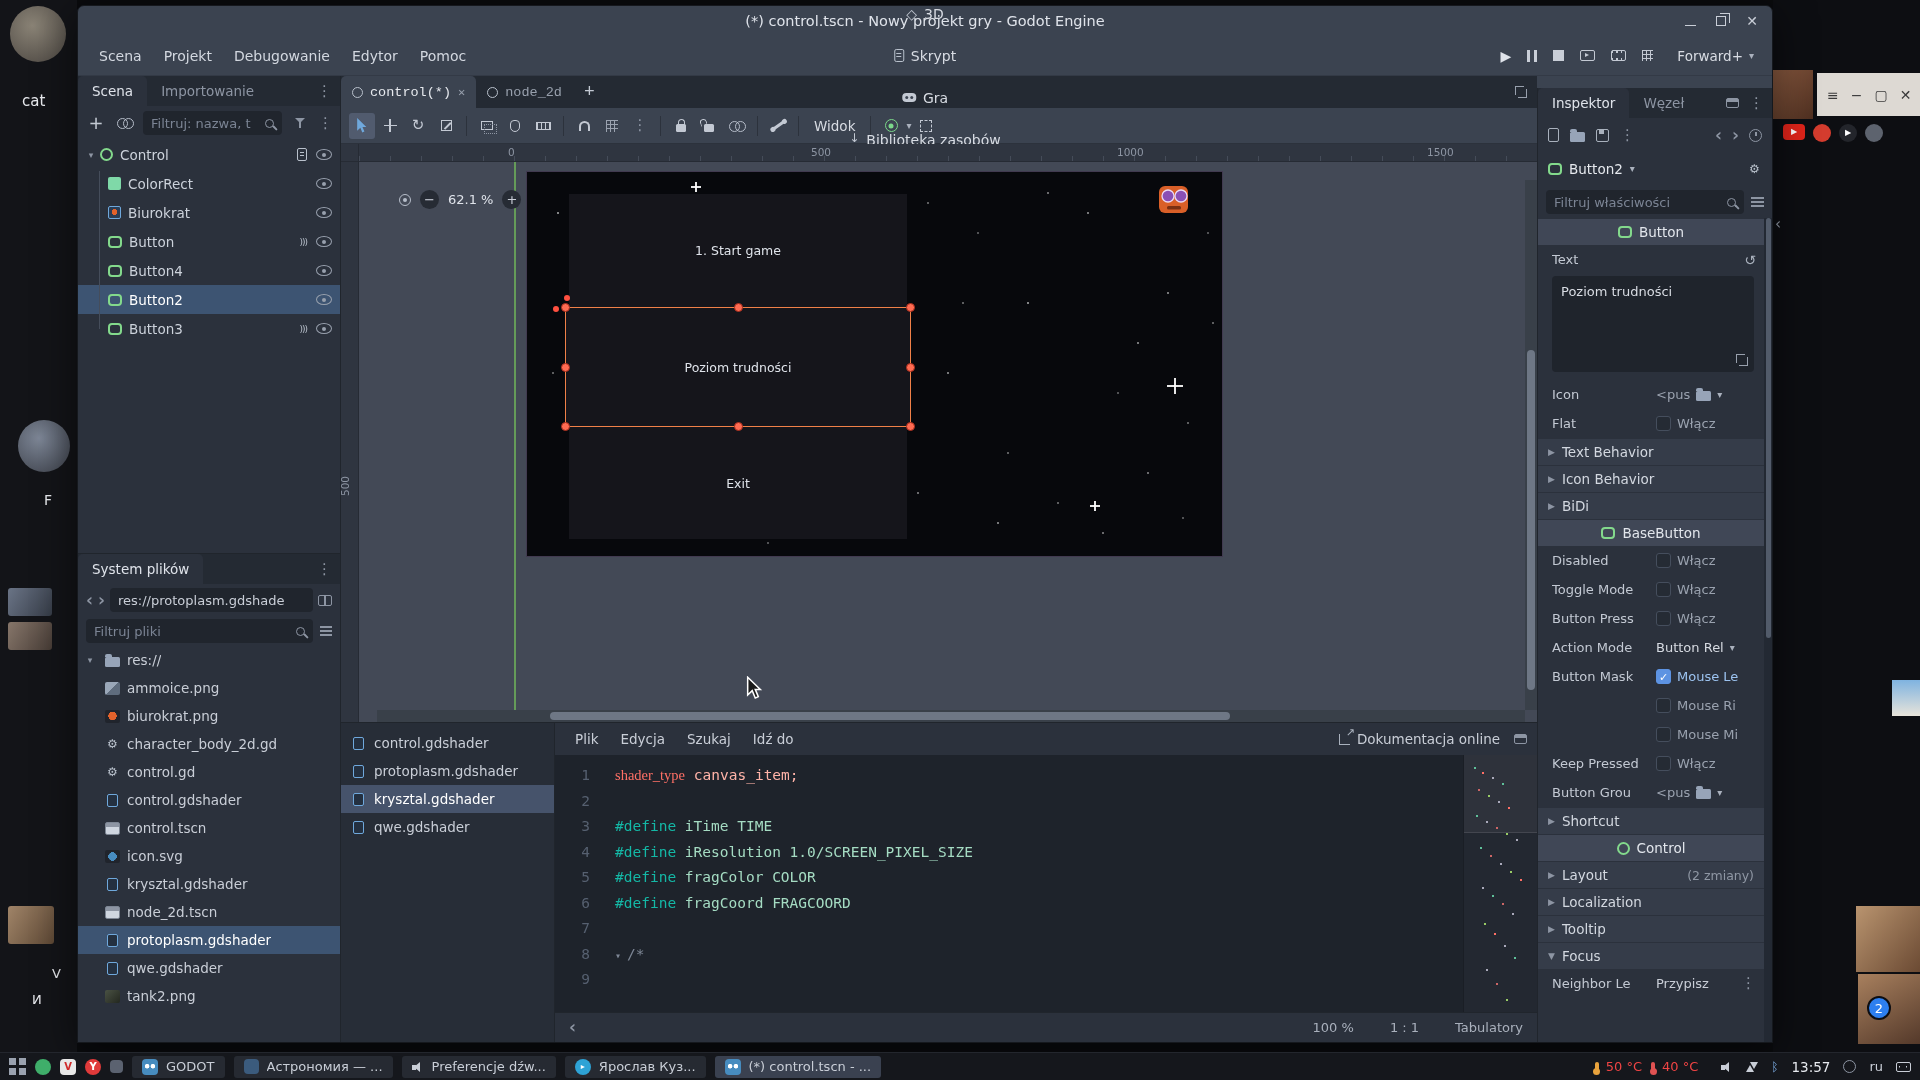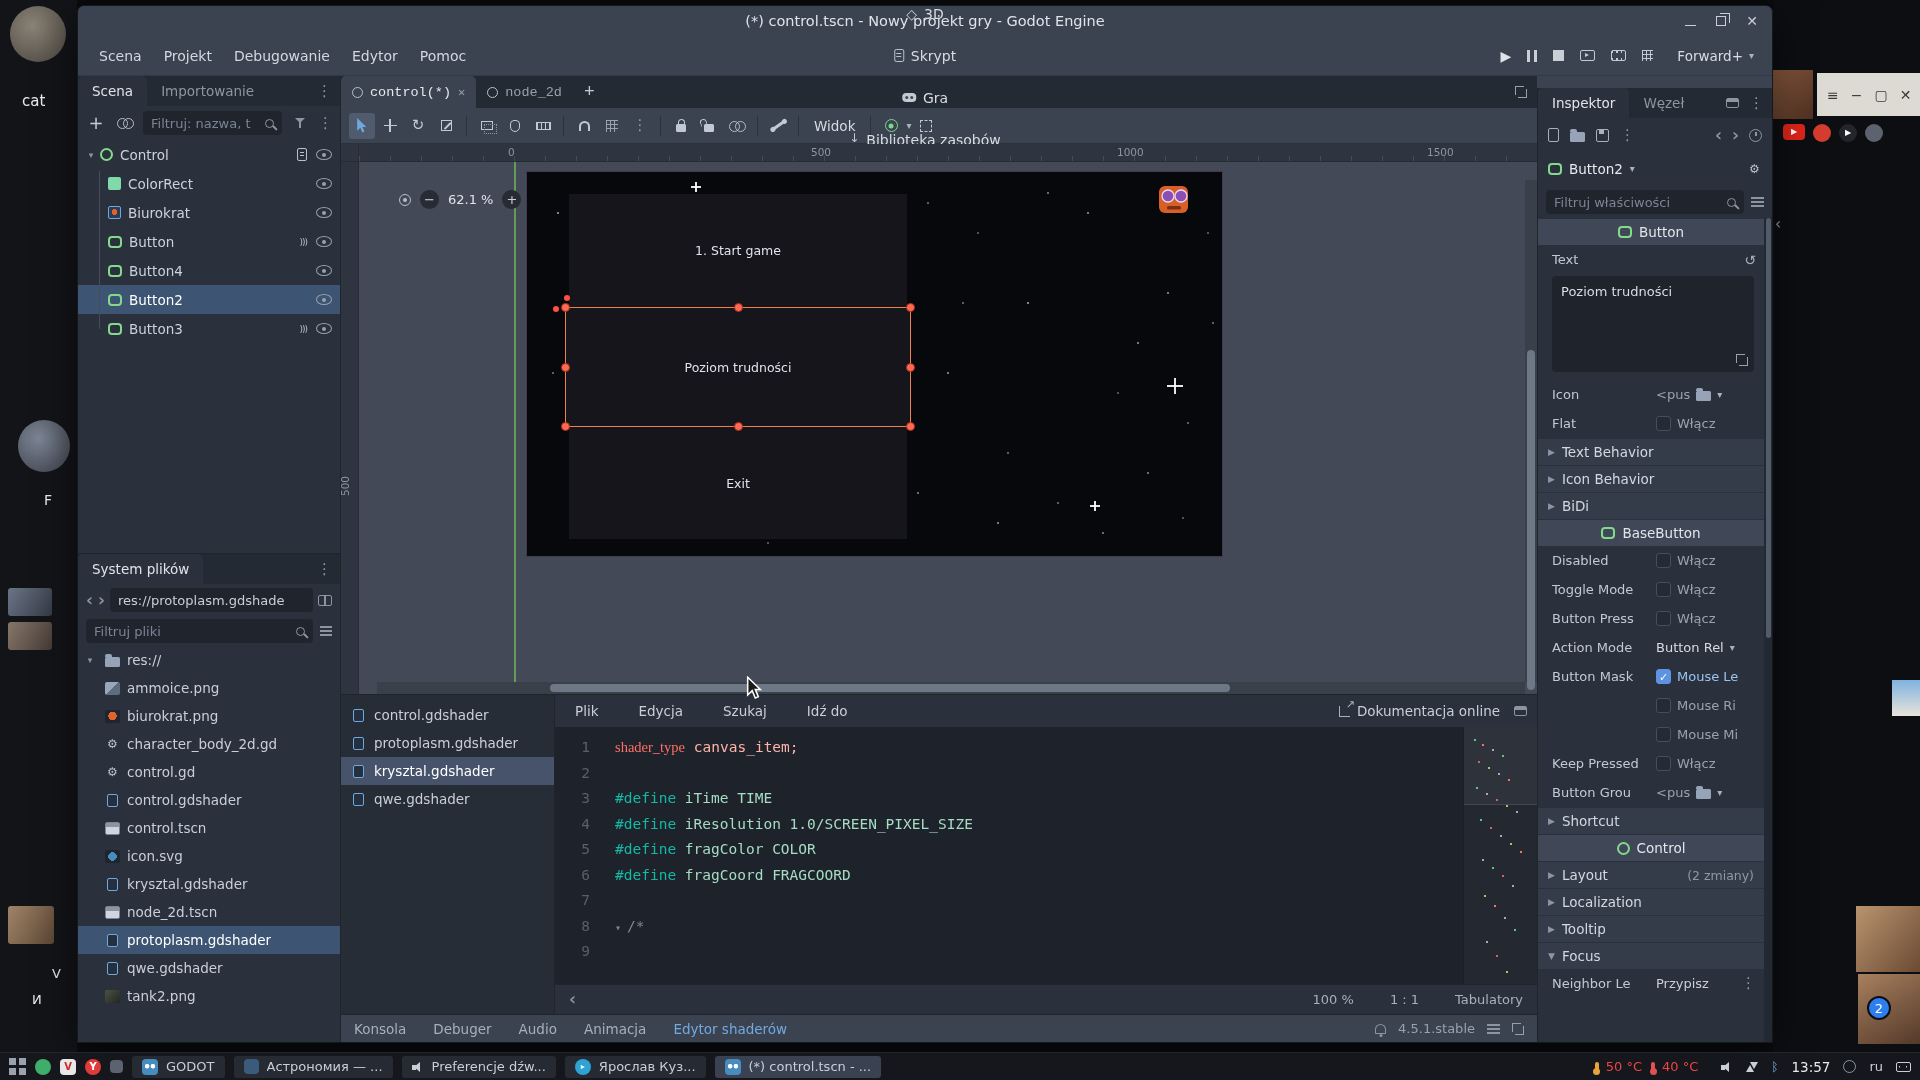--- a/index.html
+++ b/index.html
@@ -228,21 +228,21 @@
   .hsb .thumb { position:absolute; left:173px; top:2px; width:680px; height:8px; background:#6e7785; border-radius:4px; }
   .vsb { position:absolute; right:0; top:18px; bottom:12px; width:12px; background:#394049; z-index:3; }
   .vsb .thumb { position:absolute; top:170px; left:2px; width:8px; height:340px; background:#6e7785; border-radius:4px; }
 
   
   .shader { height:320px; display:flex; border-top:1px solid #20252c; background:#2b313c; flex:none; }
   .sh-files { width:214px; background:#272d37; border-right:1px solid #20252c; padding-top:6px; flex:none; }
   .sh-file { height:28px; display:flex; align-items:center; gap:8px; padding:0 10px; font-size:13.5px; color:#c9ced7; }
   .sh-file.sel { background:#46536b; color:#fff; }
   .sh-main { flex:1; display:flex; flex-direction:column; min-width:0; }
-  .sh-menu { height:32px; display:flex; align-items:center; gap:20px; padding:0 10px; flex:none; }
+  .sh-menu { height:32px; display:flex; align-items:center; gap:2px; padding:0 10px; flex:none; }
   .sh-menu .mi { padding:0 10px; font-size:13.5px; color:#c9ced7; }
   .sh-menu .right { margin-left:auto; display:flex; align-items:center; gap:14px; }
   .doclink { display:flex; align-items:center; gap:7px; font-size:13.5px; color:#c9ced7; }
   .sh-code { flex:1; display:flex; background:#1e232b; font-family:"DejaVu Sans Mono","Liberation Mono",monospace; font-size:14.5px; overflow:hidden; min-height:0; }
   .gutter { width:48px; text-align:right; padding:8px 13px 0 0; color:#566070; line-height:25.5px; flex:none; }
   .codelines { flex:1; padding:8px 0 0 12px; line-height:25.5px; white-space:pre; color:#dfe3ea; min-width:0; overflow:hidden; }
   .kw { color:#ff7066;font-family:Liberation Serif, serif; } .kwrest { color:#ffb3a8; } .dir { color:#14b8a6; } .dirrest { color:#a5dcc3; }
   .cmt { color:#7e8796; } .fold { color:#7e8796; font-size:10px; }
   .minimap { width:74px; background:#232831; border-left:1px solid #1a1e25; position:relative; flex:none; }
   .mm-view { position:absolute; top:0; left:0; right:0; height:78px; background:rgba(255,255,255,.05); border-bottom:1px solid rgba(255,255,255,.1); }
@@ -757,33 +757,20 @@
             <span class="i-chev">‹</span>
             <span class="grp">
               <span>100 %</span>
               <span>1 : 1</span>
               <span>Tabulatory</span>
             </span>
           </div>
         </div>
       </div>
 
-      <div class="bbar">
-        <span>Konsola</span>
-        <span>Debuger</span>
-        <span>Audio</span>
-        <span>Animacja</span>
-        <span class="act">Edytor shaderów</span>
-        <span class="right">
-          <span class="ic i-bell"></span>
-          <span>4.5.1.stable</span>
-          <span class="ic i-lines"></span>
-          <span class="ic i-expand"></span>
-        </span>
-      </div>
     </div>
 
     <div class="rdock">
       <div class="dock-tabs">
         <span class="dock-tab act">Inspektor</span>
         <span class="dock-tab">Węzeł</span>
         <span class="right">
           <span class="ic i-float"></span>
           <span class="i-dots">⋮</span>
         </span>

